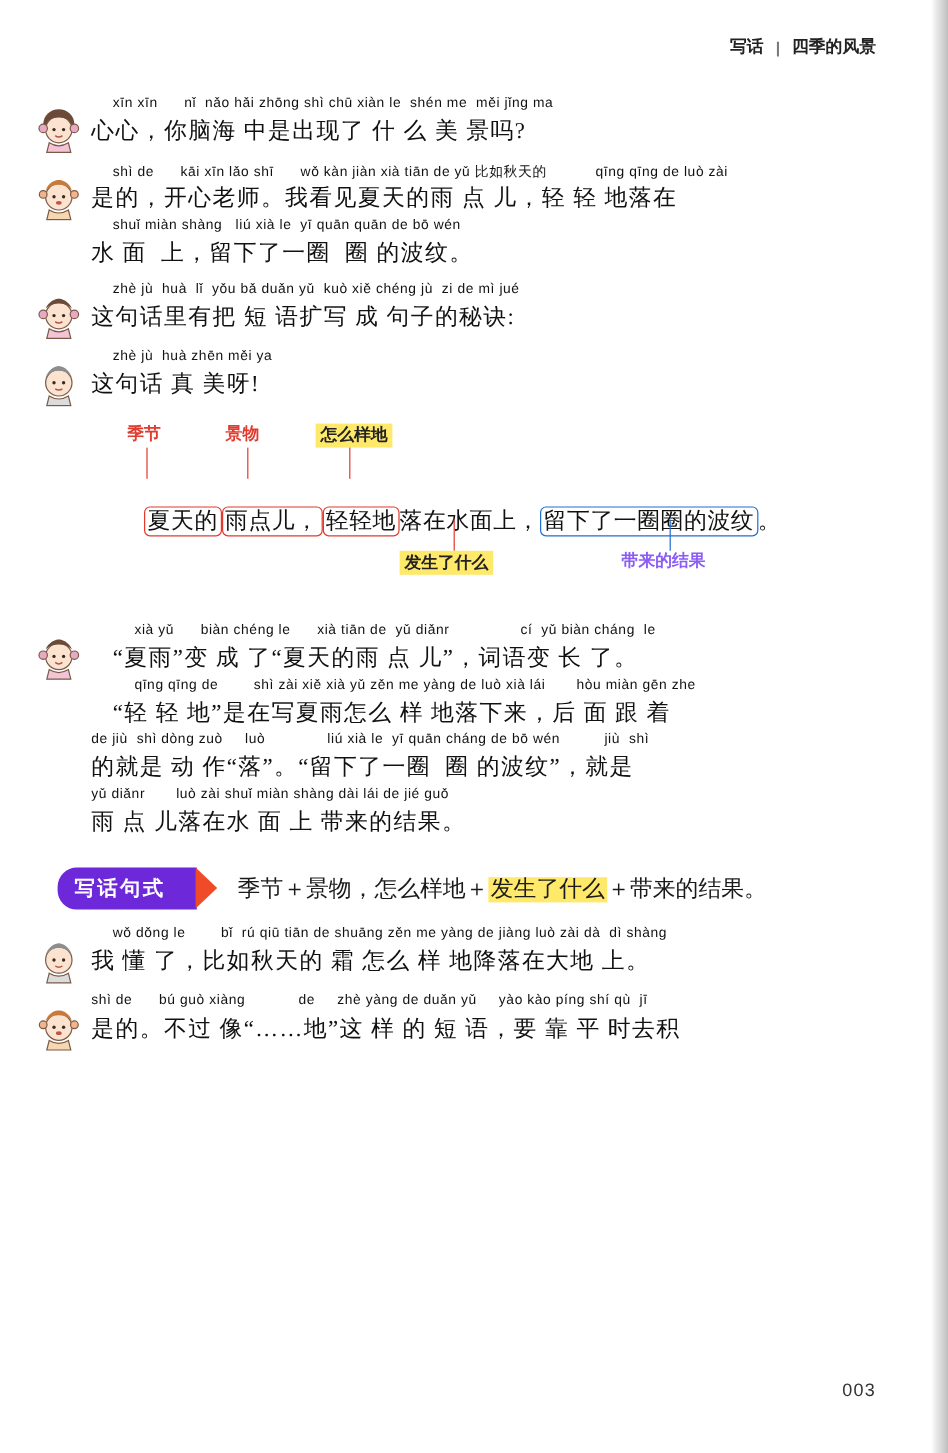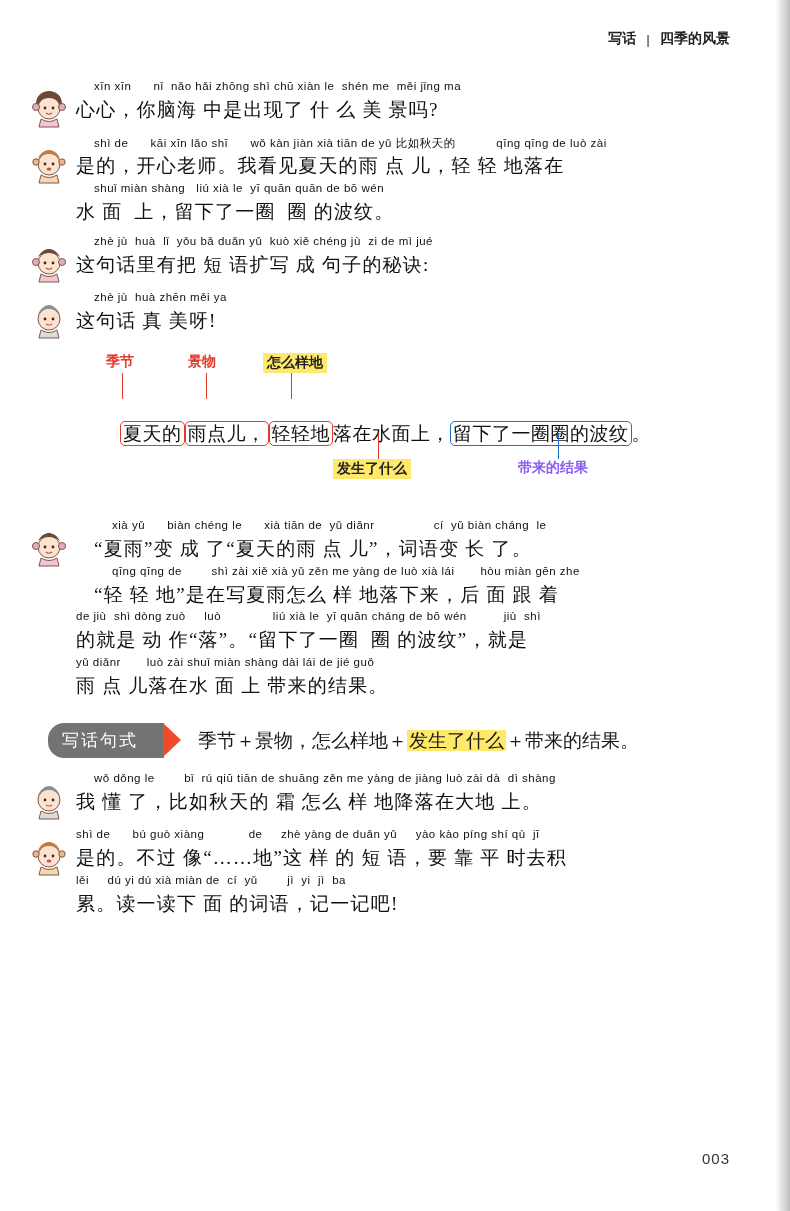--- a/index.html
+++ b/index.html
@@ -139,24 +139,24 @@
   .connector.b { border-color: #1f6fd0; }
 
   
   .banner-row {
     display: flex;
     align-items: center;
     margin: 22px 0 12px 18px;
   }
   .banner {
     position: relative;
-    background: #737373;
+    background: #6d28d9;
     color: #fff;
     font-family: "Liberation Sans", sans-serif;
-    font-weight: normal;
+    font-weight: bold;
     font-size: 17px;
     padding: 6px 26px 6px 14px;
     border-radius: 16px 0 0 16px;
     letter-spacing: 2px;
   }
   .banner::after {
     content: "";
     position: absolute;
     right: -17px; top: 0;
     width: 0; height: 0;
@@ -389,23 +389,19 @@
             <ellipse cx="19" cy="25" rx="2.4" ry="1.6" fill="#c0554a"></ellipse>
             <path d="M11 31q8 5 16 0l2 8H9z" fill="#f6d7b0" stroke="#7a5a46" stroke-width="1"></path>
           </svg>
         </div>
       </div>
       <div class="speech">
         <div class="line">
           <div class="py">shì de      bú guò xiàng            de     zhè yàng de duǎn yǔ     yào kào píng shí qù  jī</div>
           <div class="hz">是的。不过 像“……地”这 样 的 短 语，要 靠 平 时去积</div>
         </div>
-        <div class="line">
-          <div class="py">lěi     dú yi dú xià miàn de  cí  yǔ        jì  yi  jì  ba</div>
-          <div class="hz">累。读一读下 面 的词语，记一记吧!</div>
-        </div>
       </div>
     </div>
 
   </div>
 
   <div class="page-num">003</div>
 </div>
 
 </body></html>

